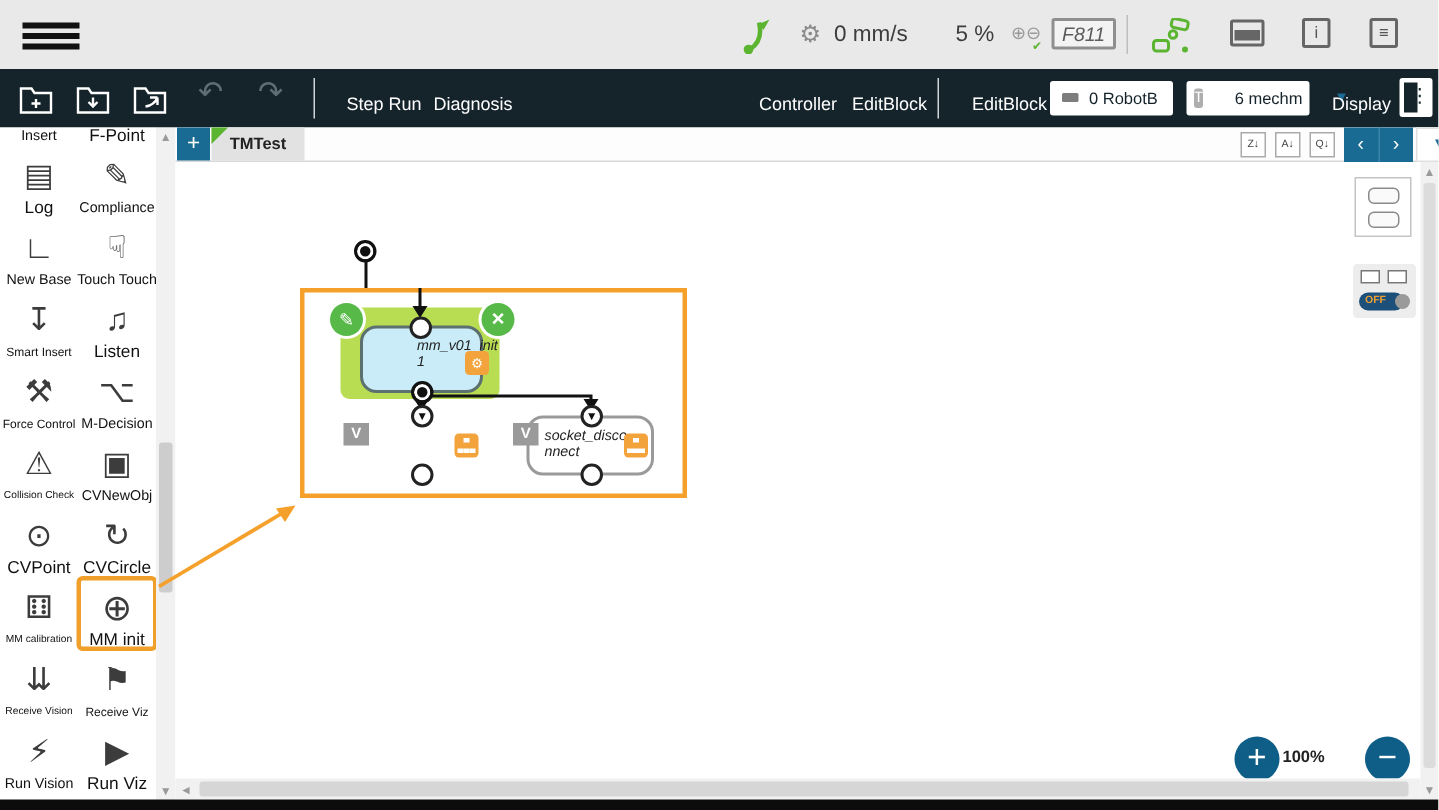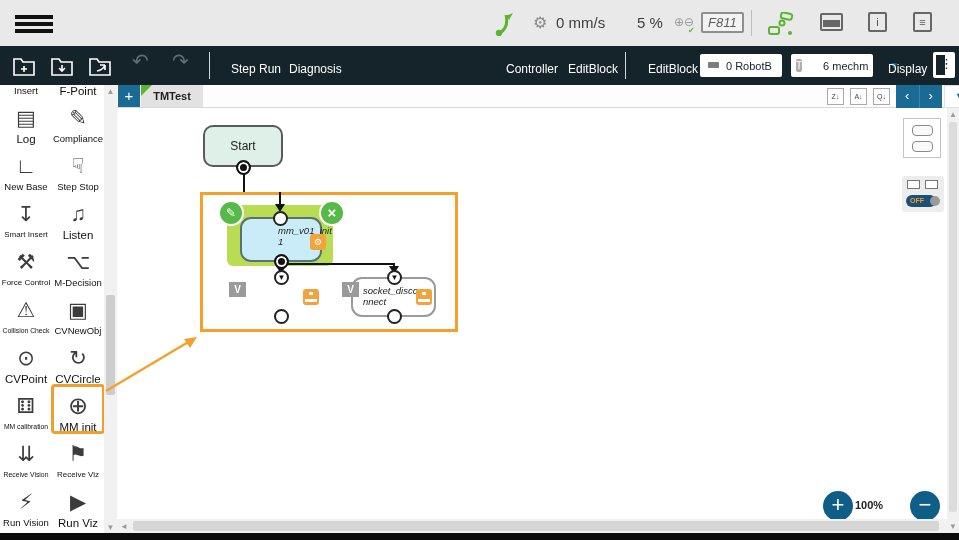--- a/index.html
+++ b/index.html
@@ -200,21 +200,21 @@
       <span class="pal-label lz-m">Compliance</span>
       </div>
   </div>
   <div class="pal-row">
     <div class="pal-item">
       <span class="pal-icon">∟</span>
       <span class="pal-label lz-m">New Base</span>
       </div>
     <div class="pal-item">
       <span class="pal-icon">☟</span>
-      <span class="pal-label lz-m">Step Stop</span>
+      <span class="pal-label lz-m">Touch Touch</span>
       </div>
   </div>
   <div class="pal-row">
     <div class="pal-item">
       <span class="pal-icon">↧</span>
       <span class="pal-label lz-s">Smart Insert</span>
       </div>
     <div class="pal-item">
       <span class="pal-icon">♫</span>
       <span class="pal-label lz-l">Listen</span>
@@ -312,23 +312,20 @@
   <svg class="abs" style="left:0;top:0;z-index:3" width="830" height="411">
     <path d="M127 60 L127 84" stroke="#111" stroke-width="2" fill="none"></path>
     <path d="M163 84 L163 98" stroke="#111" stroke-width="2" fill="none"></path>
     <polygon points="158,96 168,96 163,104" fill="#111"></polygon>
     <path d="M164 153 L164 160" stroke="#111" stroke-width="2" fill="none"></path>
     <polygon points="159,158 169,158 164,166" fill="#111"></polygon>
     <path d="M164 156 L277 156 L277 160" stroke="#111" stroke-width="2" fill="none"></path>
     <polygon points="272,158 282,158 277,166" fill="#111"></polygon>
   </svg>
 
-  <div id="start-node" class="abs">
-    <span>Start</span>
-  </div>
   <div class="port-filled" style="left:119px;top:52px;z-index:5"></div>
 
   <div id="mm-node" class="flow-node abs" style="z-index:4">
     <span>mm_v01_init</span><br>
     <span>1</span>
   </div>
   <div class="node-ico" style="left:193px;top:126px;z-index:5">
     <span class="gear-glyph">⚙</span>
   </div>
   <div class="round-btn" style="left:103px;top:94px;z-index:6">

